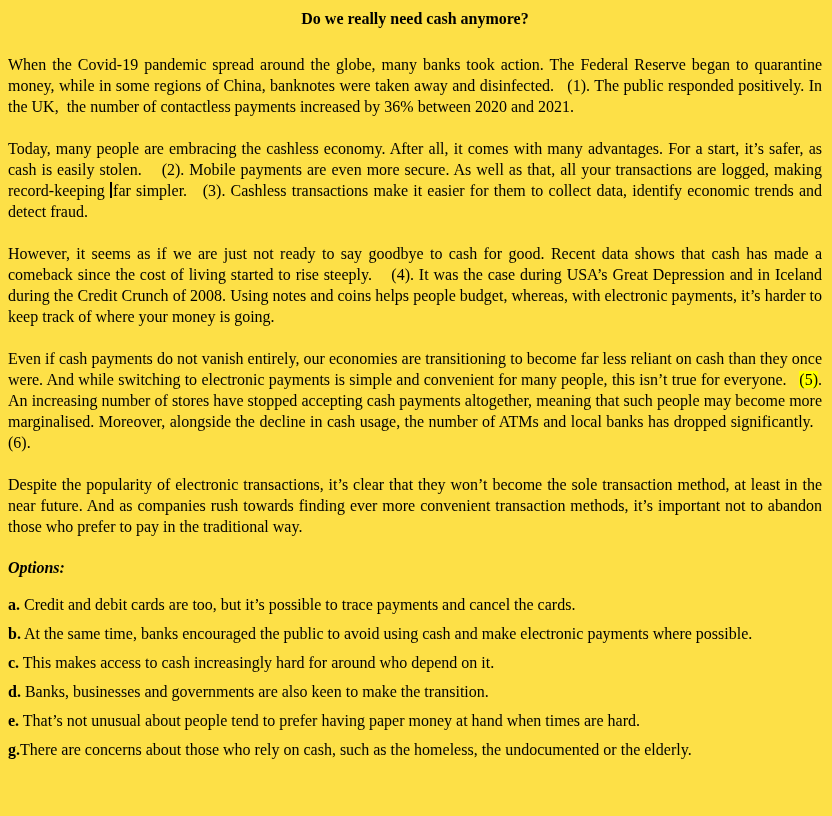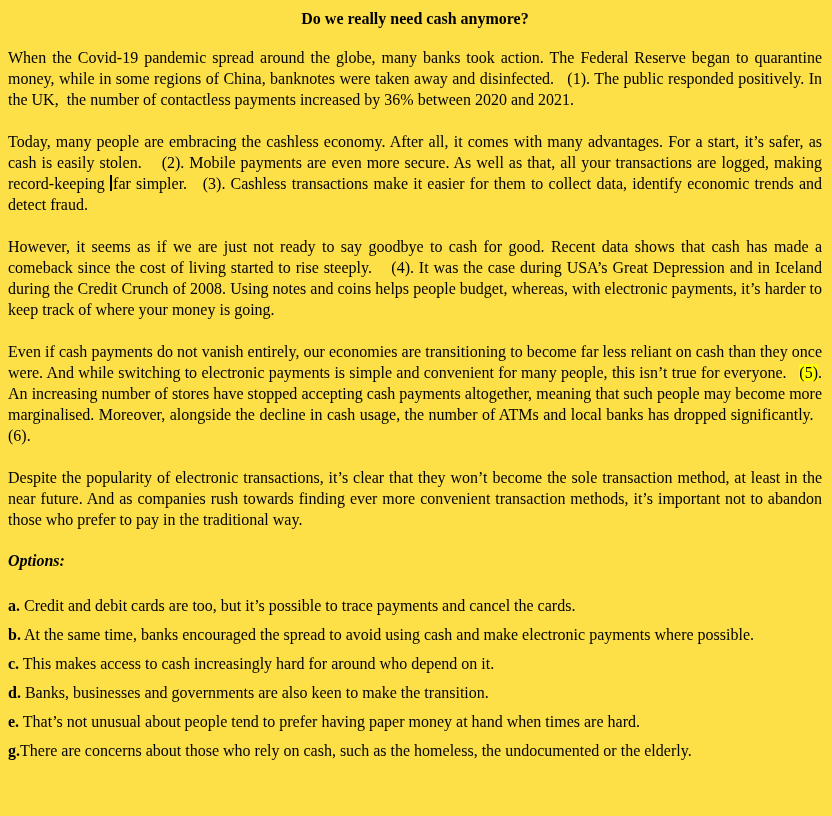--- a/index.html
+++ b/index.html
@@ -28,21 +28,21 @@
     font-size: 16px;
     line-height: 21px;
     margin: 0;
   }
   .para {
     text-align: justify;
     line-height: 21px;
     margin: 21px 0 0 0;
   }
   .para:first-of-type {
-    margin-top: 18px;
+    margin-top: 25px;
   }
   .gap {
     white-space: nowrap;
   }
   .hl {
     background: #ffff00;
   }
   .caret {
     display: inline-block;
     width: 2px;
@@ -56,40 +56,40 @@
     font-style: italic;
     line-height: 21px;
     margin: 20px 0 0 0;
   }
   .option {
     text-align: justify;
     line-height: 21px;
     margin: 8px 0 0 0;
   }
   .option:first-of-type {
-    margin-top: 24px;
+    margin-top: 16px;
   }
   .option .letter {
     font-weight: bold;
   }
 </style>
 </head>
 <body>
 
 <div class="page">
   <h1 class="doc-title">Do we really need cash anymore?</h1>
   <div>
       <p class="para"><span>When the Covid-19 pandemic spread around the globe, many banks took action. The Federal Reserve began to quarantine money, while in some regions of China, banknotes were taken away and disinfected.&nbsp;&nbsp; </span><span class="gap">(1)</span><span>. The public responded positively. In the UK,&nbsp; the number of contactless payments increased by 36% between 2020 and 2021.</span></p>
       <p class="para"><span>Today, many people are embracing the cashless economy. After all, it comes with many advantages. For a start, it’s safer, as cash is easily stolen.&nbsp;&nbsp;&nbsp; </span><span class="gap">(2)</span><span>. Mobile payments are even more secure. As well as that, all your transactions are logged, making record-keeping </span><span class="caret"></span><span>far simpler.&nbsp;&nbsp; </span><span class="gap">(3)</span><span>. Cashless transactions make it easier for them to collect data, identify economic trends and detect fraud.</span></p>
       <p class="para"><span>However, it seems as if we are just not ready to say goodbye to cash for good. Recent data shows that cash has made a comeback since the cost of living started to rise steeply.&nbsp;&nbsp;&nbsp; </span><span class="gap">(4)</span><span>. It was the case during USA’s Great Depression and in Iceland during the Credit Crunch of 2008. Using notes and coins helps people budget, whereas, with electronic payments, it’s harder to keep track of where your money is going.</span></p>
       <p class="para"><span>Even if cash payments do not vanish entirely, our economies are transitioning to become far less reliant on cash than they once were. And while switching to electronic payments is simple and convenient for many people, this isn’t true for everyone.&nbsp;&nbsp; </span><span class="gap hl" style="background: rgb(255, 255, 0);">(5)</span><span>. An increasing number of stores have stopped accepting cash payments altogether, meaning that such people may become more marginalised. Moreover, alongside the decline in cash usage, the number of ATMs and local banks has dropped significantly.&nbsp;&nbsp; </span><span class="gap">(6)</span><span>.</span></p>
       <p class="para"><span>Despite the popularity of electronic transactions, it’s clear that they won’t become the sole transaction method, at least in the near future. And as companies rush towards finding ever more convenient transaction methods, it’s important not to abandon those who prefer to pay in the traditional way.</span></p>
     </div>
   <p class="options-heading">Options:</p>
   <div>
       <p class="option"><span class="letter">a.</span><span> Credit and debit cards are too, but it’s possible to trace payments and cancel the cards.</span></p>
-      <p class="option"><span class="letter">b.</span><span> At the same time, banks encouraged the spread to avoid using cash and make electronic payments where possible.</span></p>
+      <p class="option"><span class="letter">b.</span><span> At the same time, banks encouraged the public to avoid using cash and make electronic payments where possible.</span></p>
       <p class="option"><span class="letter">c.</span><span> This makes access to cash increasingly hard for around who depend on it.</span></p>
       <p class="option"><span class="letter">d.</span><span> Banks, businesses and governments are also keen to make the transition.</span></p>
       <p class="option"><span class="letter">e.</span><span> That’s not unusual about people tend to prefer having paper money at hand when times are hard.</span></p>
       <p class="option"><span class="letter">g.</span><span>There are concerns about those who rely on cash, such as the homeless, the undocumented or the elderly.</span></p>
     </div>
 </div>
 
 </body></html>

